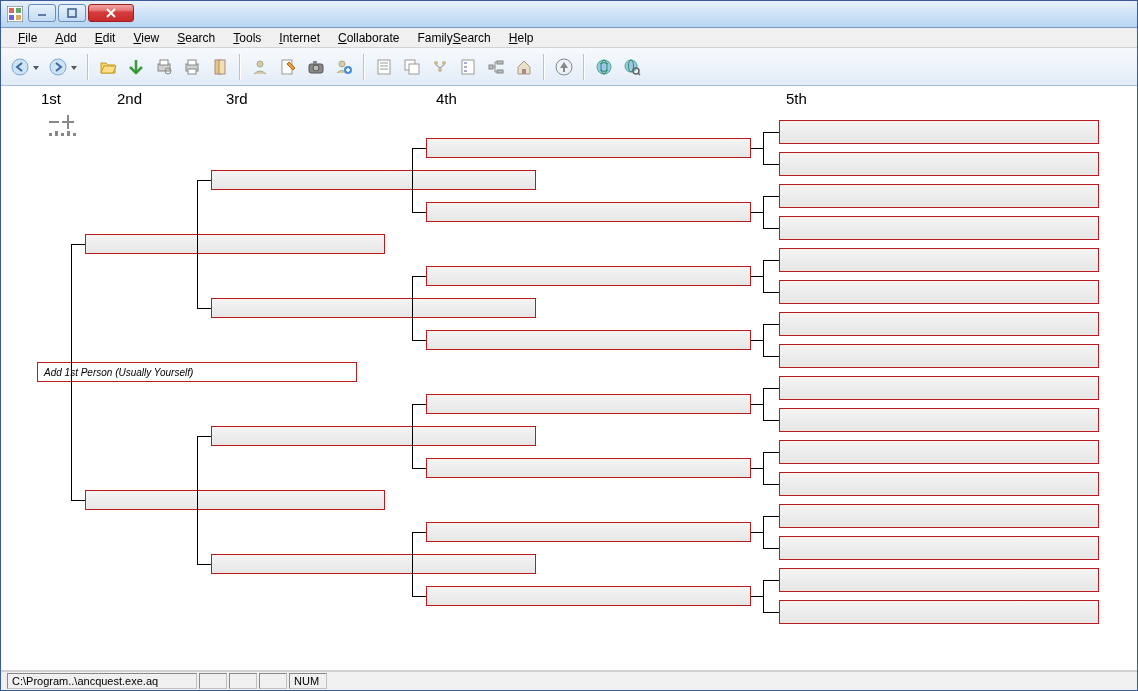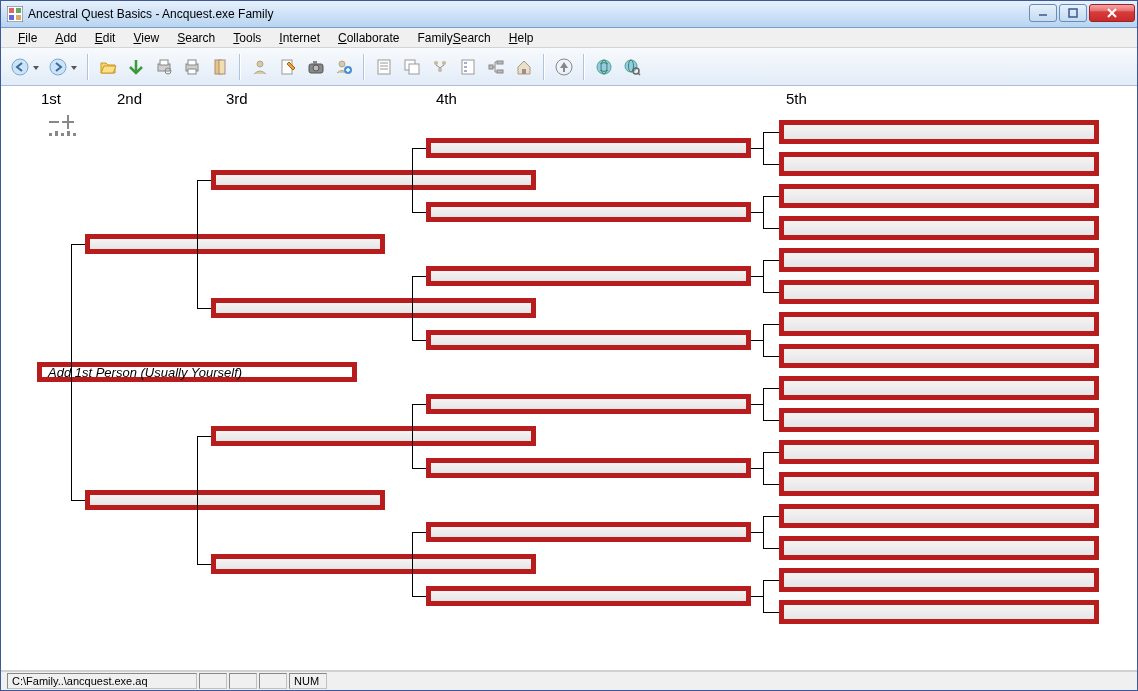--- a/index.html
+++ b/index.html
@@ -35,21 +35,21 @@
 .tab.inactive { background: linear-gradient(to bottom, #d0e3f7, #b5d0ee); }
 .lang-wrap { position:absolute; right:8px; top:1px; }
 .lang-select { height: 20px; width: 220px; border: 1px solid #7a7a7a; font: inherit; font-size:12px; font-weight:bold; padding-left:4px; background:#fff;}
 
 
 .genrow { height: 22px; display: flex; align-items: center; font-size: 15px; padding: 2px 0 0 40px; position: relative; color:#000;}
 .genlabel { position: absolute; }
 
 
 .canvas { flex: 1; position: relative; background: #fff; overflow: hidden; }
-.pbox { position: absolute; height: 20px; border: 5px solid #b91c1c; background: linear-gradient(to bottom, #f4f4f4, #e6e6e6); font-size: 13px; padding: 2px 6px; display:flex; align-items:center; font-style: italic; cursor:default;}
+.pbox { position: absolute; height: 20px; border: 1px solid #b91c1c; background: linear-gradient(to bottom, #f4f4f4, #e6e6e6); font-size: 10px; padding: 2px 6px; display:flex; align-items:center; font-style: italic; cursor:default;}
 .pbox.root { background: #fff; height:20px; font-style: italic; }
 .conn { position: absolute; background: #000; }
 .hline { height: 1px; }
 .vline { width: 1px; }
 .sbox5 { height: 24px; }
 
 
 .zoom-ctrl { position:absolute; left:48px; top:7px; width:40px; height:28px; }
 .zoom-ctrl .bar { position:absolute; background:#888; }
 
@@ -67,21 +67,20 @@
 <div class="window">
 
   <div class="titlebar">
     <svg class="app-icon" viewBox="0 0 16 16">
       <rect x="0" y="0" width="16" height="16" fill="#fff" stroke="#456"></rect>
       <rect x="2" y="2" width="5" height="5" fill="#d66"></rect>
       <rect x="9" y="2" width="5" height="5" fill="#6a6"></rect>
       <rect x="2" y="9" width="5" height="5" fill="#66d"></rect>
       <rect x="9" y="9" width="5" height="5" fill="#da6"></rect>
     </svg>
-    <span class="title-text">Ancestral Quest Basics - Ancquest.exe Family</span>
     <div class="win-controls">
       <div class="win-btn">
           <svg width="10" height="10">
             <line x1="1" y1="7" x2="9" y2="7"></line>
           </svg>
         </div>
       <div class="win-btn">
           <svg width="10" height="10">
             <rect x="1" y="1" width="8" height="8"></rect>
           </svg>
@@ -384,20 +383,20 @@
     <div class="conn hline" style="left:750px; top:168px; width:12px;"></div>
     <div class="conn hline" style="left:750px; top:232px; width:12px;"></div>
     <div class="conn hline" style="left:750px; top:296px; width:12px;"></div>
     <div class="conn hline" style="left:750px; top:360px; width:12px;"></div>
     <div class="conn hline" style="left:750px; top:424px; width:12px;"></div>
     <div class="conn hline" style="left:750px; top:488px; width:12px;"></div>
 
   </div>
 
   <div class="statusbar">
-    <div class="seg path-seg">C:\Family..\ancquest.exe.aq</div>
+    <div class="seg path-seg">C:\Program..\ancquest.exe.aq</div>
     <div class="seg small-seg"></div>
     <div class="seg small-seg"></div>
     <div class="seg small-seg"></div>
     <div class="seg num-seg">NUM</div>
   </div>
 
 </div>
 
 </body></html>

